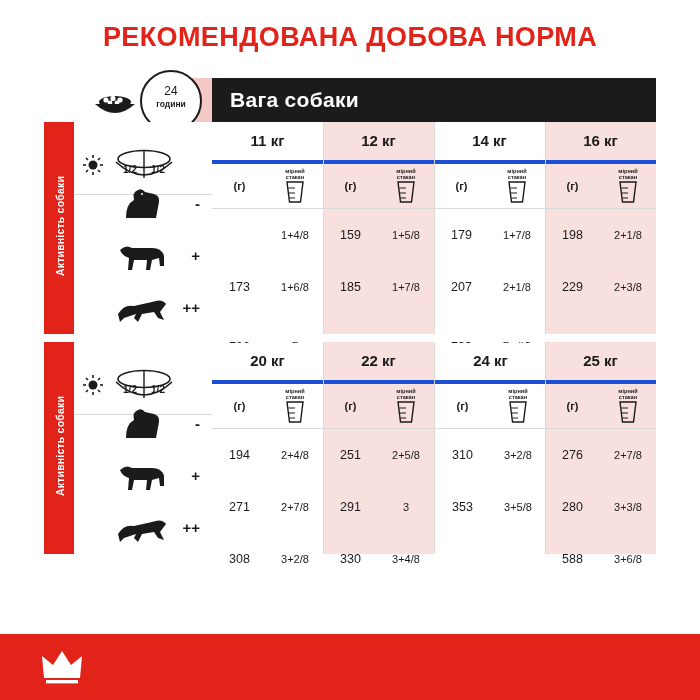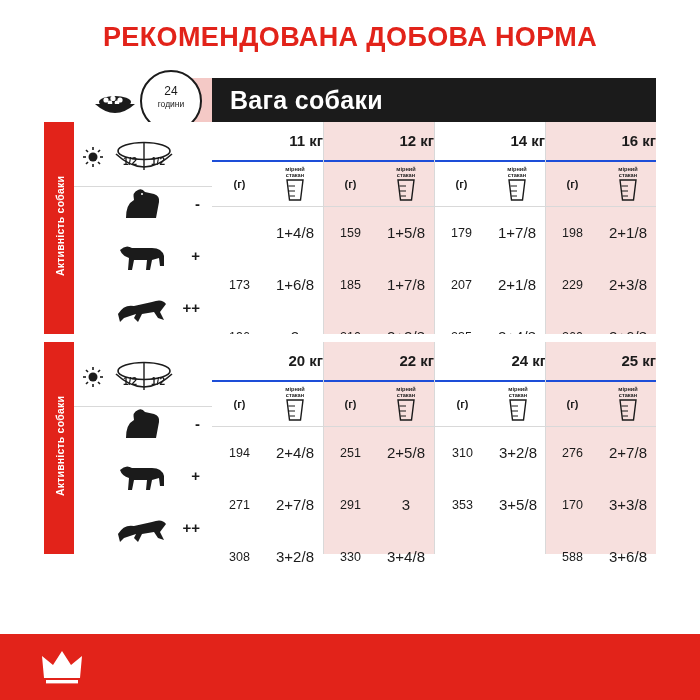--- a/index.html
+++ b/index.html
@@ -30,39 +30,39 @@
 
   
   .hdr{
     position:absolute;left:0;top:0;width:612px;height:44px;
   }
   .hdr .dark{
     position:absolute;left:168px;top:0;width:444px;height:44px;
     background:#1b1b1b;
   }
   .hdr .dark span{
-    display:block;color:#fff;font-size:25px;font-weight:bold;
+    display:block;color:#fff;font-size:21px;font-weight:bold;
     line-height:44px;padding-left:18px;letter-spacing:.3px;
   }
   .hdr .pinkbox{
     position:absolute;left:112px;top:0;width:56px;height:44px;
     background:#f4c9c6;
   }
   .hdr .whitebox{
     position:absolute;left:0;top:0;width:112px;height:44px;background:#fff;
   }
 
   
   .clock{
     position:absolute;left:96px;top:-8px;width:58px;height:58px;border-radius:50%;
     background:#ffffff;border:2px solid #1b1b1b;
     text-align:center;
   }
   .clock .big{display:block;font-size:12px;font-weight:normal;margin-top:11px;line-height:16px;}
-  .clock .small{display:block;font-size:8.5px;line-height:10px;}
+  .clock .small{display:block;font-size:8.5px;line-height:10px;font-weight:bold;}
 
   
   .bowl-top{
     position:absolute;left:48px;top:14px;width:46px;height:26px;
   }
 
   
   .cup-hdr{position:absolute;left:120px;top:6px;width:40px;height:34px;}
 
   
@@ -79,21 +79,21 @@
     transform:rotate(-90deg);
     color:#fff;font-size:10.5px;font-weight:bold;text-align:center;
     letter-spacing:.2px;
   }
 
   .iconcol{
     position:absolute;left:30px;top:0;width:138px;height:100%;
     background:#ffffff;
   }
   .daynight{
-    position:absolute;left:30px;top:8px;width:138px;height:56px;
+    position:absolute;left:30px;top:16px;width:138px;height:56px;
     border-bottom:1px solid #d9d9d9;
   }
   .sun{position:absolute;left:8px;top:16px;width:22px;height:22px;}
   .moon{position:absolute;right:10px;top:16px;width:20px;height:22px;}
   .halfbowl{position:absolute;left:34px;top:8px;width:72px;height:40px;}
 
   .dogrow{
     position:absolute;left:30px;width:138px;height:52px;
   }
   .dogrow .dog{position:absolute;left:38px;top:6px;width:60px;height:40px;}
@@ -104,22 +104,22 @@
 
   
   .grid{
     position:absolute;left:168px;top:0;width:444px;height:100%;
   }
   .wcell{
     position:absolute;top:0;width:111px;height:100%;
   }
   .wcell.alt{background:#f7e0de;}
   .wcell .wtitle{
-    height:38px;line-height:38px;text-align:right;
-    font-size:15px;font-weight:bold;border-bottom:2px solid #1d4ed8;
+    height:38px;line-height:38px;text-align:center;
+    font-size:15px;font-weight:bold;border-bottom:4px solid #1d4ed8;
   }
   .wcell .units{
     height:44px;border-bottom:1px solid #d9d9d9;position:relative;
   }
   .wcell .units .g{
     position:absolute;left:0;top:0;width:55px;height:44px;line-height:44px;
     text-align:center;font-size:11px;font-weight:bold;
   }
   .wcell .units .cupbox{
     position:absolute;right:0;top:0;width:56px;height:44px;
@@ -132,21 +132,21 @@
 
   .drow{
     position:relative;height:52px;
   }
   .drow .v1{
     position:absolute;left:0;top:0;width:55px;height:52px;line-height:52px;
     text-align:center;font-size:12.5px;
   }
   .drow .v2{
     position:absolute;right:0;top:0;width:56px;height:52px;line-height:52px;
-    text-align:center;font-size:15px;
+    text-align:center;font-size:11px;
   }
 
   
   .vsep{
     position:absolute;top:0;width:1px;height:100%;background:#d9d9d9;
   }
 
   
   .blocksep{
     position:absolute;left:0;top:256px;width:612px;height:8px;background:#ffffff;
@@ -532,21 +532,21 @@
                   <line x1="4.9" y1="13" x2="11" y2="13" stroke="#1b1b1b" stroke-width="1"></line>
                   <line x1="5.4" y1="18" x2="11" y2="18" stroke="#1b1b1b" stroke-width="1"></line>
                 </svg>
               </div>
             </div>
             <div class="drow">
               <div class="v1">276</div>
               <div class="v2">2+7/8</div>
             </div>
             <div class="drow">
-              <div class="v1">170</div>
+              <div class="v1">280</div>
               <div class="v2">3+3/8</div>
             </div>
             <div class="drow">
               <div class="v1">588</div>
               <div class="v2">3+6/8</div>
             </div>
           </div>
           <div class="vsep" style="left: 333px;"></div>
         </div>
     </div>

